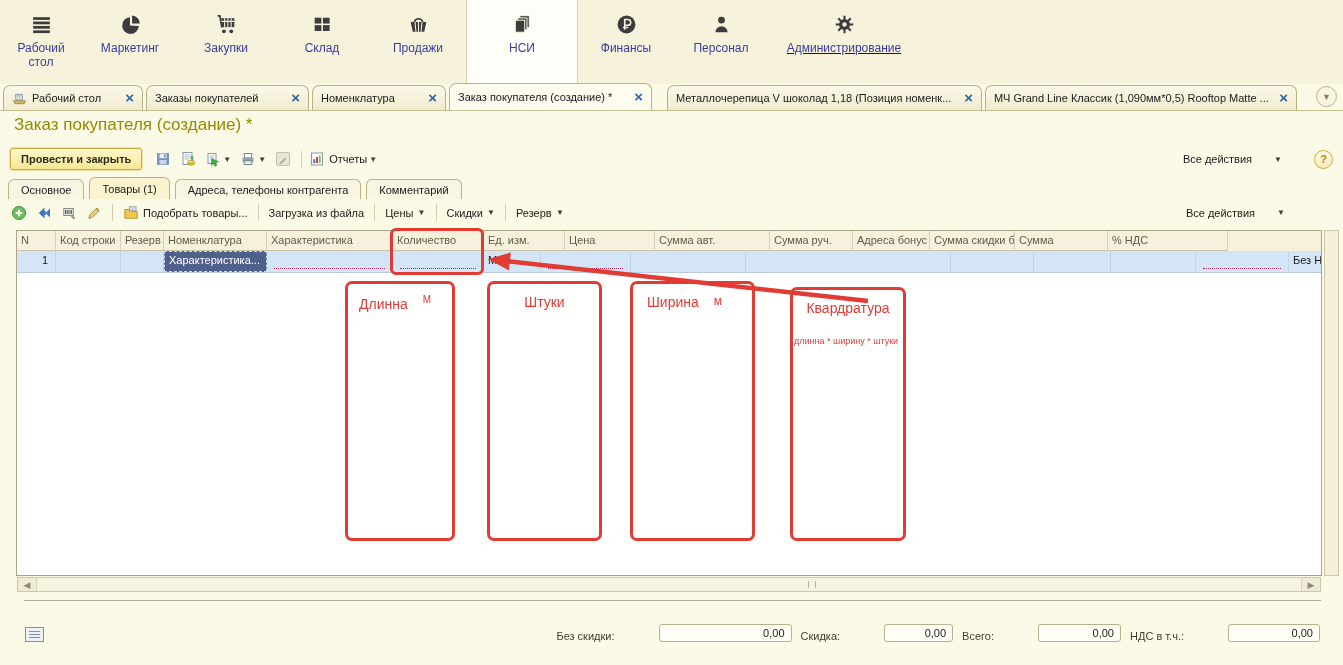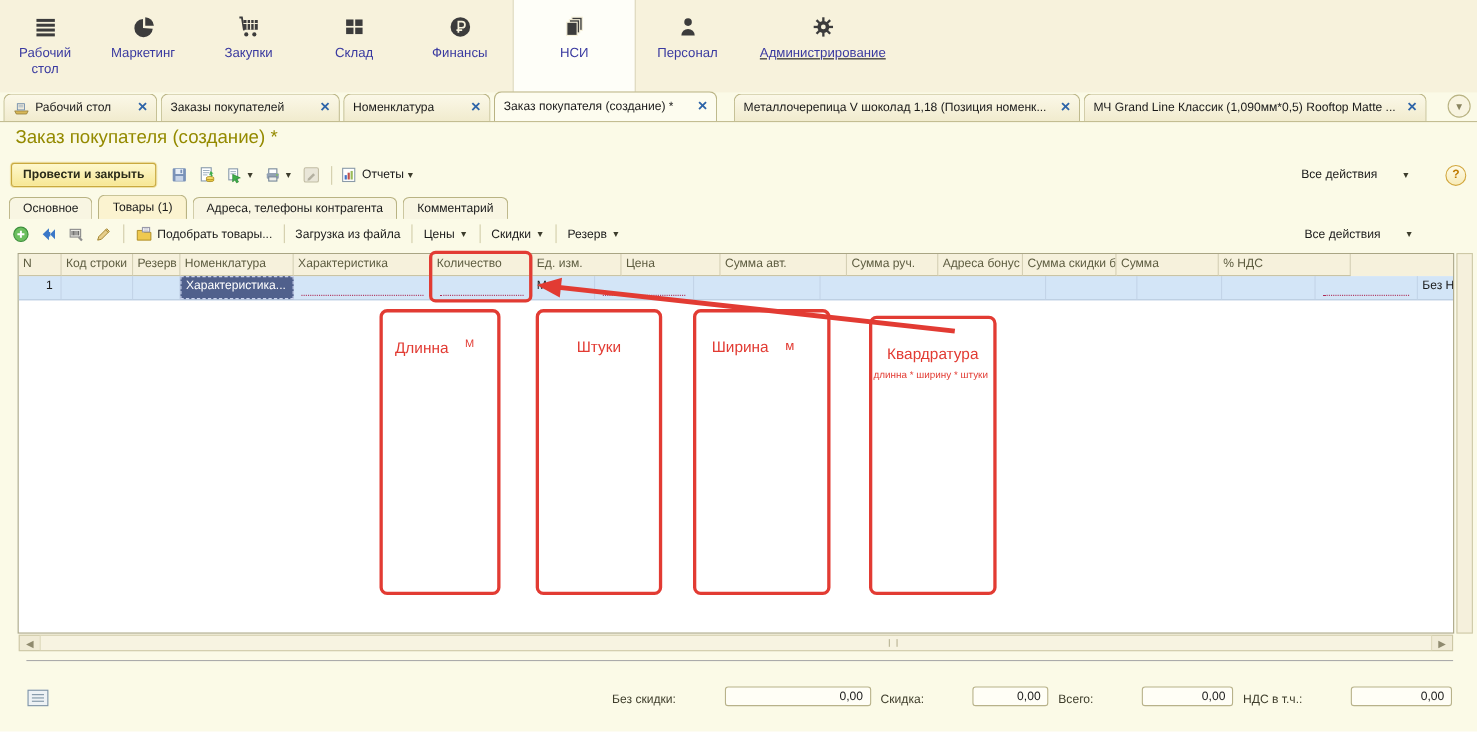--- a/index.html
+++ b/index.html
@@ -64,21 +64,21 @@
   .footer-sep{position:absolute;left:24px;top:600px;width:1297px;border-top:1px solid #ABABAB;}
   .messages-icon{position:absolute;left:25px;top:627px;width:19px;height:15px;border:1px solid #7E93A5;background:#EEF2F5;box-sizing:border-box;display:flex;flex-direction:column;justify-content:center;gap:2px;padding:0 3px;cursor:pointer;}
   .messages-icon i{display:block;height:1px;background:#7E93A5;}
   .totals{position:absolute;right:23px;top:624px;display:flex;align-items:center;}
   .total-item{display:flex;align-items:flex-end;margin-left:9px;gap:39px;}
   .total-label{color:#3F3E2C;margin-right:5px;white-space:nowrap;}
   .total-field{border:1px solid #B8B28A;border-radius:3px;background:#FFFEF6;text-align:right;padding:2px 6px;box-sizing:border-box;}
   
   .qty-highlight{position:absolute;left:390px;top:228px;width:94px;height:47px;border:3px solid #E23B33;border-radius:6px;box-sizing:border-box;z-index:11;pointer-events:none;}
   .ann-box{position:absolute;border:3px solid #E23B33;border-radius:7px;box-sizing:border-box;z-index:11;color:#E23B33;}
-  .ann-label{font-size:14px;margin-top:23px;display:block;}
+  .ann-label{font-size:14px;margin-top:10px;display:block;}
   .ann-unit{font-size:10px;vertical-align:6px;margin-left:15px;}
   .ann-formula{position:absolute;left:1px;top:46px;font-size:9px;white-space:nowrap;}
   .arrow-svg{position:absolute;left:0;top:0;width:1343px;height:665px;pointer-events:none;z-index:12;}
 </style>
 </head>
 <body>
 
 <div class="section-bar">
     <div class="nav-item" style="width: 82px;">
       <span class="nav-icon">
@@ -125,37 +125,47 @@
             <rect x="3.5" y="11.6" width="6.4" height="5.6"></rect>
             <rect x="11.4" y="11.6" width="6.4" height="5.6"></rect>
           </g>
         </svg>
       </span>
       <span class="nav-label">Склад</span>
     </div>
     <div class="nav-item" style="width: 96px;">
       <span class="nav-icon">
         <svg viewBox="0 0 22 22">
-          <circle cx="11" cy="11" r="8.5" fill="#3C3C3C"></circle>
-          <path d="M9.3 16V6.3h3a2.7 2.7 0 0 1 0 5.4h-3M7.6 13.8h5" stroke="#F7F2DC" stroke-width="1.5" fill="none"></path>
-        </svg>
-      </span>
-      <span class="nav-label">Финансы</span>
+          <path d="M7 8.5 a4.2 4.2 0 0 1 8 0" fill="none" stroke="#3C3C3C" stroke-width="1.5"></path>
+          <path d="M3.5 8.5h15l-2 9.5h-11z" fill="#3C3C3C"></path>
+          <path d="M7.6 8.5l1 9.5M11 8.5v9.5M14.4 8.5l-1 9.5" stroke="#F7F2DC" stroke-width="1"></path>
+        </svg>
+      </span>
+      <span class="nav-label">Продажи</span>
     </div>
     <div class="nav-item active" style="width: 112px;">
       <span class="nav-icon">
         <svg viewBox="0 0 22 22">
           <g fill="#3C3C3C" stroke="#F7F2DC" stroke-width="1">
             <rect x="8.5" y="2.5" width="9" height="11.5"></rect>
             <rect x="6.3" y="4.7" width="9" height="11.5"></rect>
             <rect x="4.1" y="6.9" width="9" height="11.5"></rect>
           </g>
         </svg>
       </span>
       <span class="nav-label">НСИ</span>
+    </div>
+    <div class="nav-item" style="width: 96px;">
+      <span class="nav-icon">
+        <svg viewBox="0 0 22 22">
+          <circle cx="11" cy="11" r="8.5" fill="#3C3C3C"></circle>
+          <path d="M9.3 16V6.3h3a2.7 2.7 0 0 1 0 5.4h-3M7.6 13.8h5" stroke="#F7F2DC" stroke-width="1.5" fill="none"></path>
+        </svg>
+      </span>
+      <span class="nav-label">Финансы</span>
     </div>
     <div class="nav-item" style="width: 94px;">
       <span class="nav-icon">
         <svg viewBox="0 0 22 22">
           <g fill="#3C3C3C">
             <circle cx="11" cy="6.8" r="3.3"></circle>
             <path d="M5.2 18.5a5.8 5.8 0 0 1 11.6 0z"></path>
           </g>
         </svg>
       </span>

